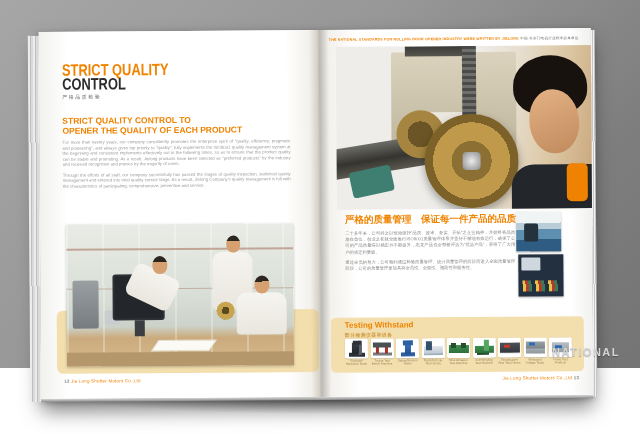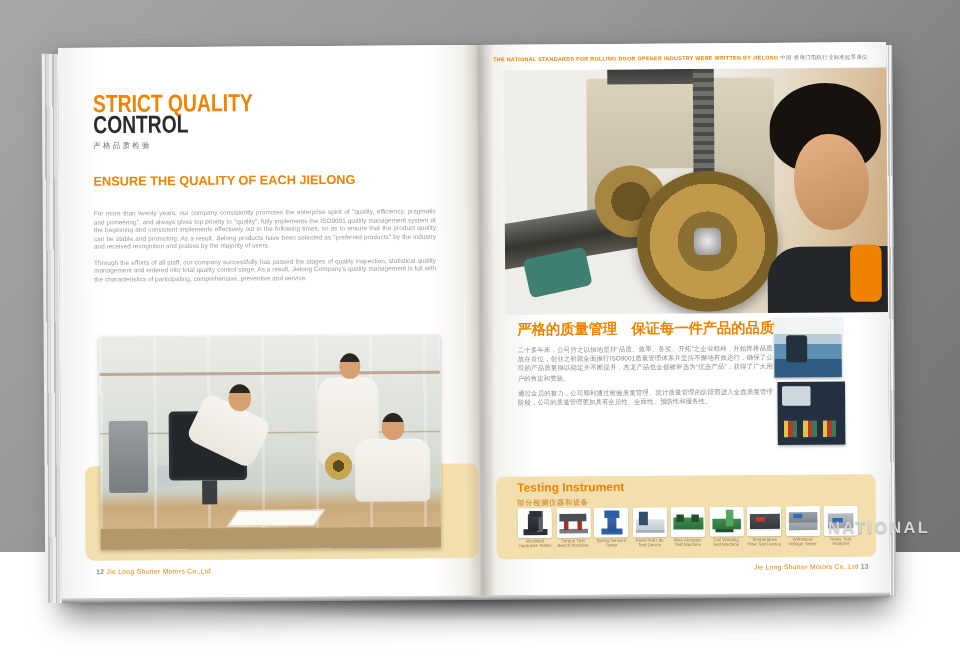--- a/index.html
+++ b/index.html
@@ -179,21 +179,22 @@
     <div class="edge-right"></div>
     <div class="edge-bottom"></div>
 
     <div class="page page-left">
       <div class="title-block">
         <div class="title-orange">STRICT QUALITY</div>
         <div class="title-dark">CONTROL</div>
       </div>
       <div class="title-cn">严格品质检验</div>
       <div class="subhead">
-        <div>ENSURE THE QUALITY OF EACH JIELONG</div>
+        <div>STRICT QUALITY CONTROL TO</div>
+        <div>OPENER THE QUALITY OF EACH PRODUCT</div>
       </div>
       <div class="body-en">
         <p>For more than twenty years, our company consistently promotes the enterprise spirit of "quality, efficiency, pragmatic and pioneering", and always gives top priority to "quality", fully implements the ISO9001 quality management system at the beginning and consistent implements effectively out in the following times, so as to ensure that the product quality can be stable and promoting. As a result, Jielong products have been selected as "preferred products" by the industry and received recognition and praises by the majority of users.</p>
         <p>Through the efforts of all staff, our company successfully has passed the stages of quality inspection, statistical quality management and entered into total quality control stage. As a result, Jielong Company's quality management is full with the characteristics of participating, comprehensive, preventive and service.</p>
       </div>
 
       <div class="tan-card"></div>
       <div class="lab">
         <div class="mach-a"></div>
         <div class="mach-b"></div>
@@ -238,21 +239,21 @@
       <div class="heading-cn">严格的质量管理　保证每一件产品的品质</div>
       <div class="body-cn">
         <p>二十多年来，公司持之以恒地坚持“品质、效率、务实、开拓”之企业精神，并始终将品质放在首位，创业之初就全面推行ISO9001质量管理体系并坚持不懈地有效运行，确保了公司的产品质量得以稳定并不断提升，杰龙产品也全都被评选为“优选产品”，获得了广大用户的肯定和赞扬。</p>
         <p>通过全员的努力，公司顺利通过检验质量管理、统计质量管理的阶段而进入全面质量管理阶段，公司的质量管理更加具有全员性、全面性、预防性和服务性。</p>
       </div>
 
       <div class="mini m1"></div>
       <div class="mini m2"></div>
 
       <div class="band">
-        <div class="band-title">Testing Instrument</div>
+        <div class="band-title">Testing Withstand</div>
         <div class="band-cn">部分检测仪器和设备</div>
         <div class="cards">
           <div class="card">
             <div class="thumb i1"></div>
             <div class="cap">Rockwell Hardness Tester</div>
           </div>
           <div class="card">
             <div class="thumb i2"></div>
             <div class="cap">Torque Test Bench Machine</div>
           </div>

